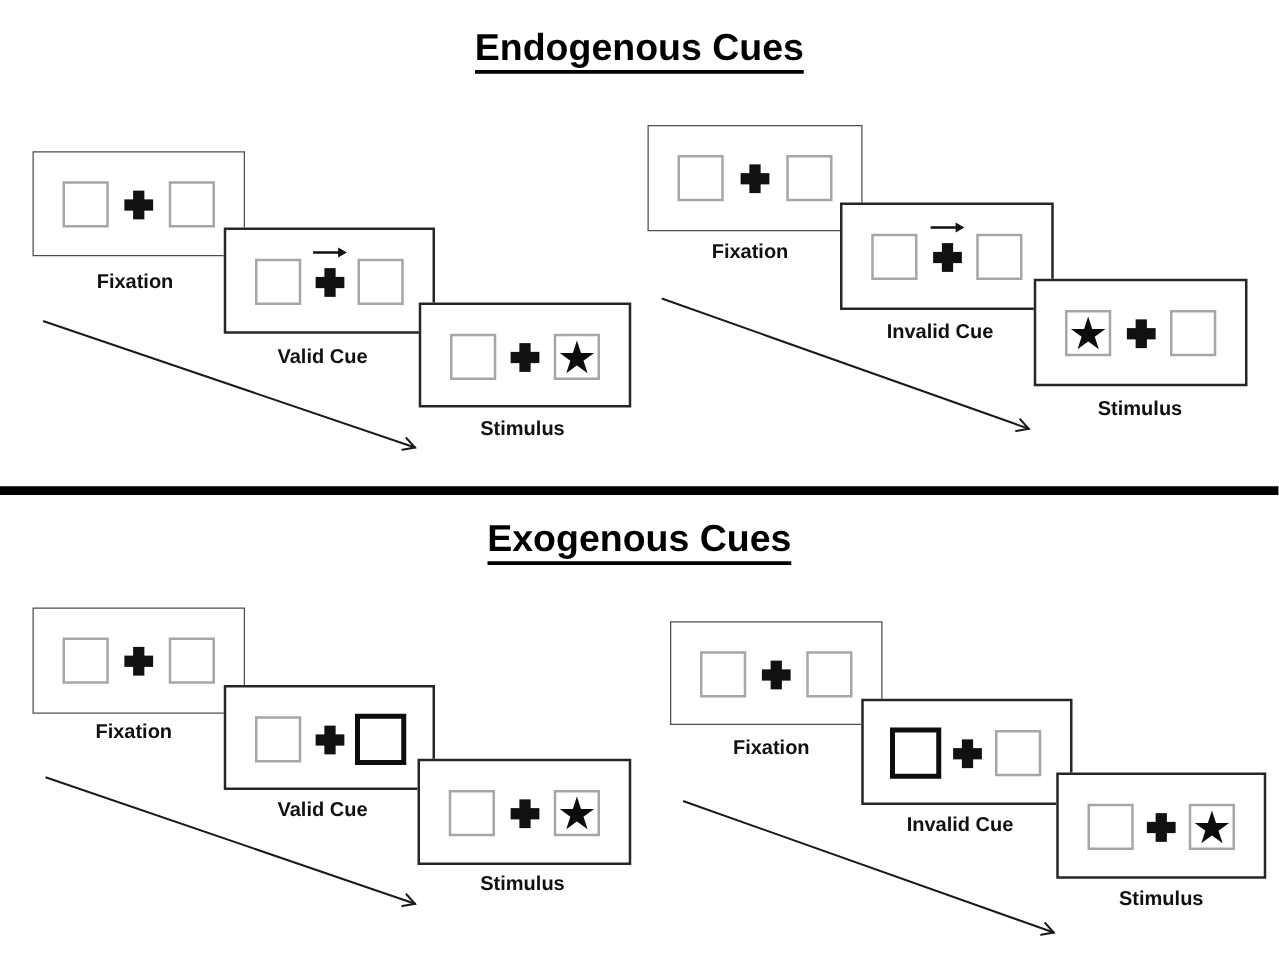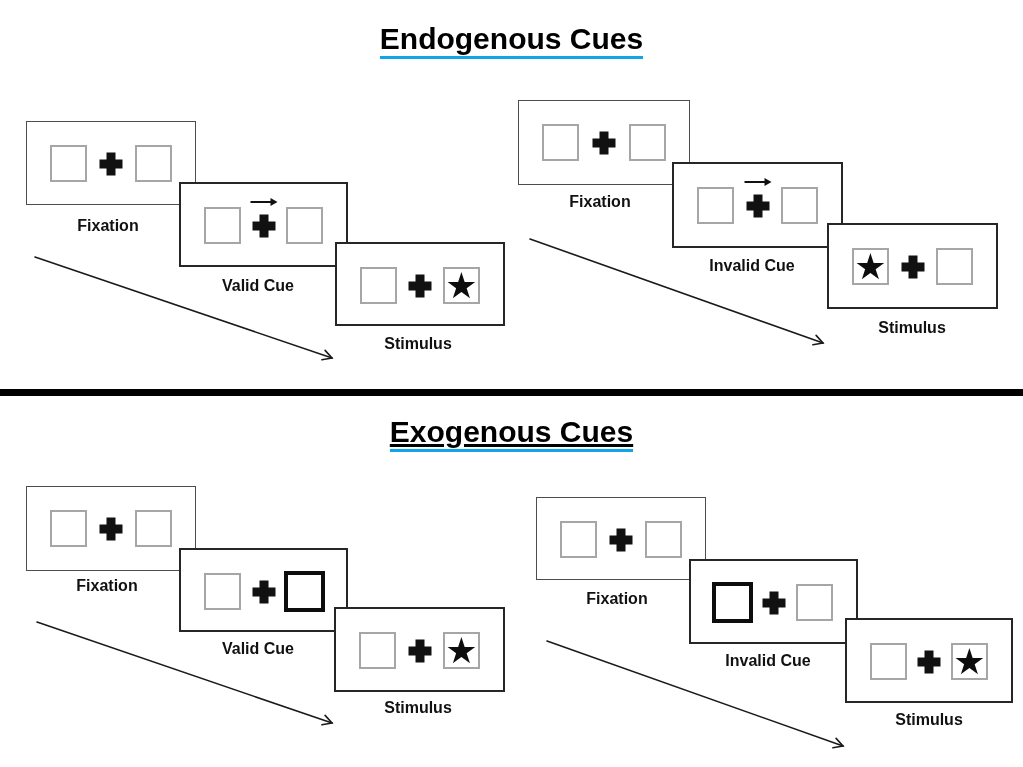--- a/index.html
+++ b/index.html
@@ -2,23 +2,23 @@
 <html><head>
 <meta charset="utf-8">
 <style>
   html,body{margin:0;padding:0;background:#fff;}
   .canvas{
     position:relative;width:1023px;height:767px;background:#ffffff;
     font-family:"Liberation Sans",sans-serif;overflow:hidden;
   }
   
   .title{position:absolute;left:0;width:100%;text-align:center;font-weight:bold;color:#000;}
-  .title .u{border-bottom:3px solid #0ea5e9;padding-bottom:1px;}
+  .title .u{border-bottom:3px solid #000000;padding-bottom:1px;}
   .title.endo{top:22px;font-size:30px;}
-  .title.exo{top:415px;font-size:30px;text-decoration:underline;}
+  .title.exo{top:415px;font-size:30px;}
   .divider{position:absolute;left:0;top:389px;width:1023px;height:7px;background:#000;}
   
   .panel{position:absolute;inset:0;}
   .card{position:absolute;background:#fff;border:2px solid #262626;box-sizing:border-box;}
   .card.thin{border:1px solid #4d4d4d;}
   .sq{
     position:absolute;width:37px;height:37px;border:2px solid #a6a6a6;background:#fff;
     box-sizing:border-box;display:flex;align-items:center;justify-content:center;
     font-size:36px;line-height:1;color:#0d0d0d;
   }

